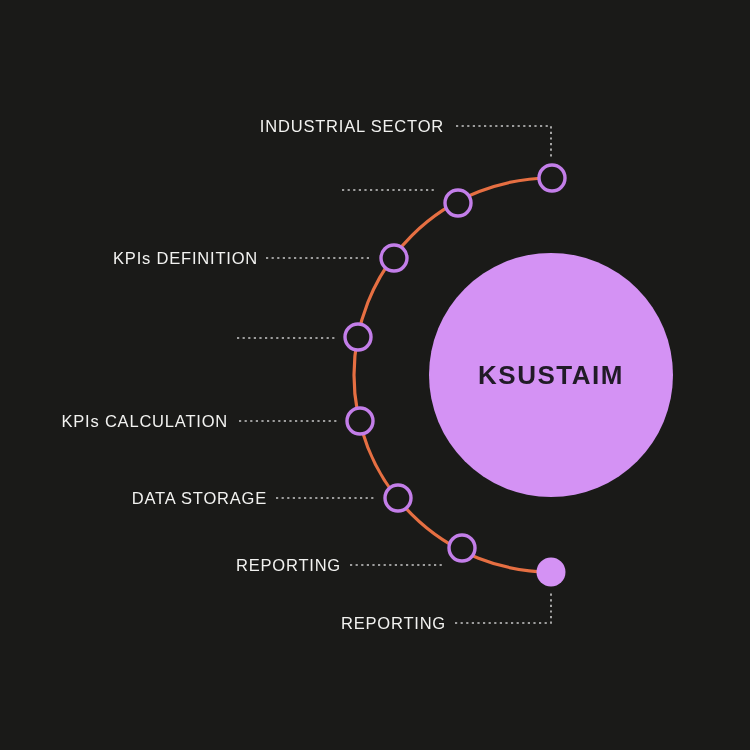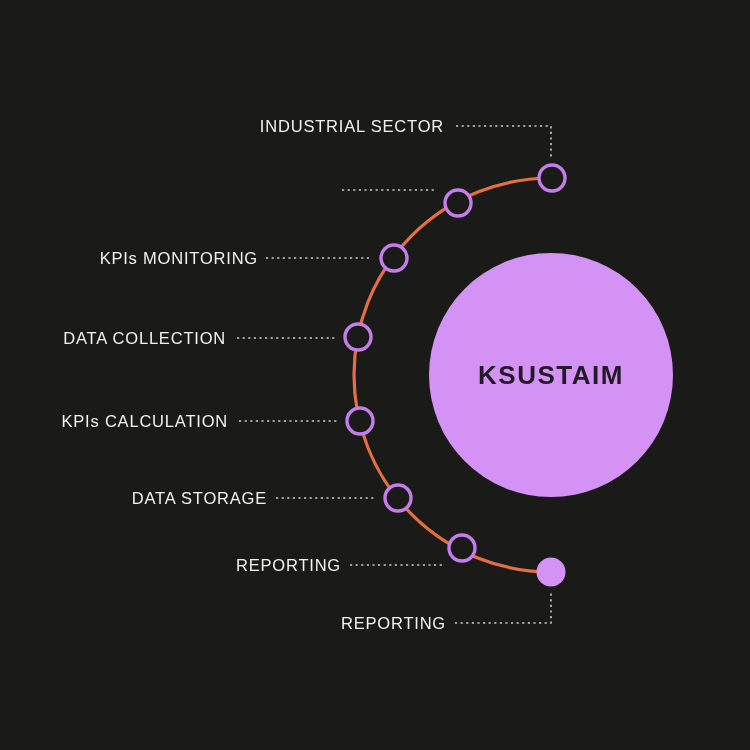--- a/index.html
+++ b/index.html
@@ -90,22 +90,21 @@
     <circle class="node" cx="394" cy="258" r="13" stroke="#c37ee9"></circle>
     <circle class="node" cx="358" cy="337" r="13" stroke="#c37ee9"></circle>
     <circle class="node" cx="360" cy="421" r="13" stroke="#c37ee9"></circle>
     <circle class="node" cx="398" cy="498" r="13" stroke="#c37ee9"></circle>
     <circle class="node" cx="462" cy="548" r="13" stroke="#c37ee9"></circle>
 
     <circle class="node-filled" cx="551" cy="572" r="14.5" fill="#d492f4"></circle>
   </svg>
 
   <div class="step-label" style="right:306px; top:126px;">INDUSTRIAL SECTOR</div>
-  <div class="step-label" style="right:492px; top:258px;">KPIs MONITORING</div>
-  <div class="step-label" style="right:524px; top:338px;">DATA COLLECTION</div>
+  <div class="step-label" style="right:492px; top:258px;">KPIs DEFINITION</div>
   <div class="step-label" style="right:483px; top:498px;">DATA STORAGE</div>
   <div class="step-label" style="right:522px; top:421px;">KPIs CALCULATION</div>
   <div class="step-label" style="right:409px; top:565px;text-align:right;">REPORTING</div>
   <div class="step-label" style="right:304px; top:623px;">REPORTING</div>
 
   <div class="center-circle">
     <span class="center-label">KSUSTAIM</span>
   </div>
 
 </div>

